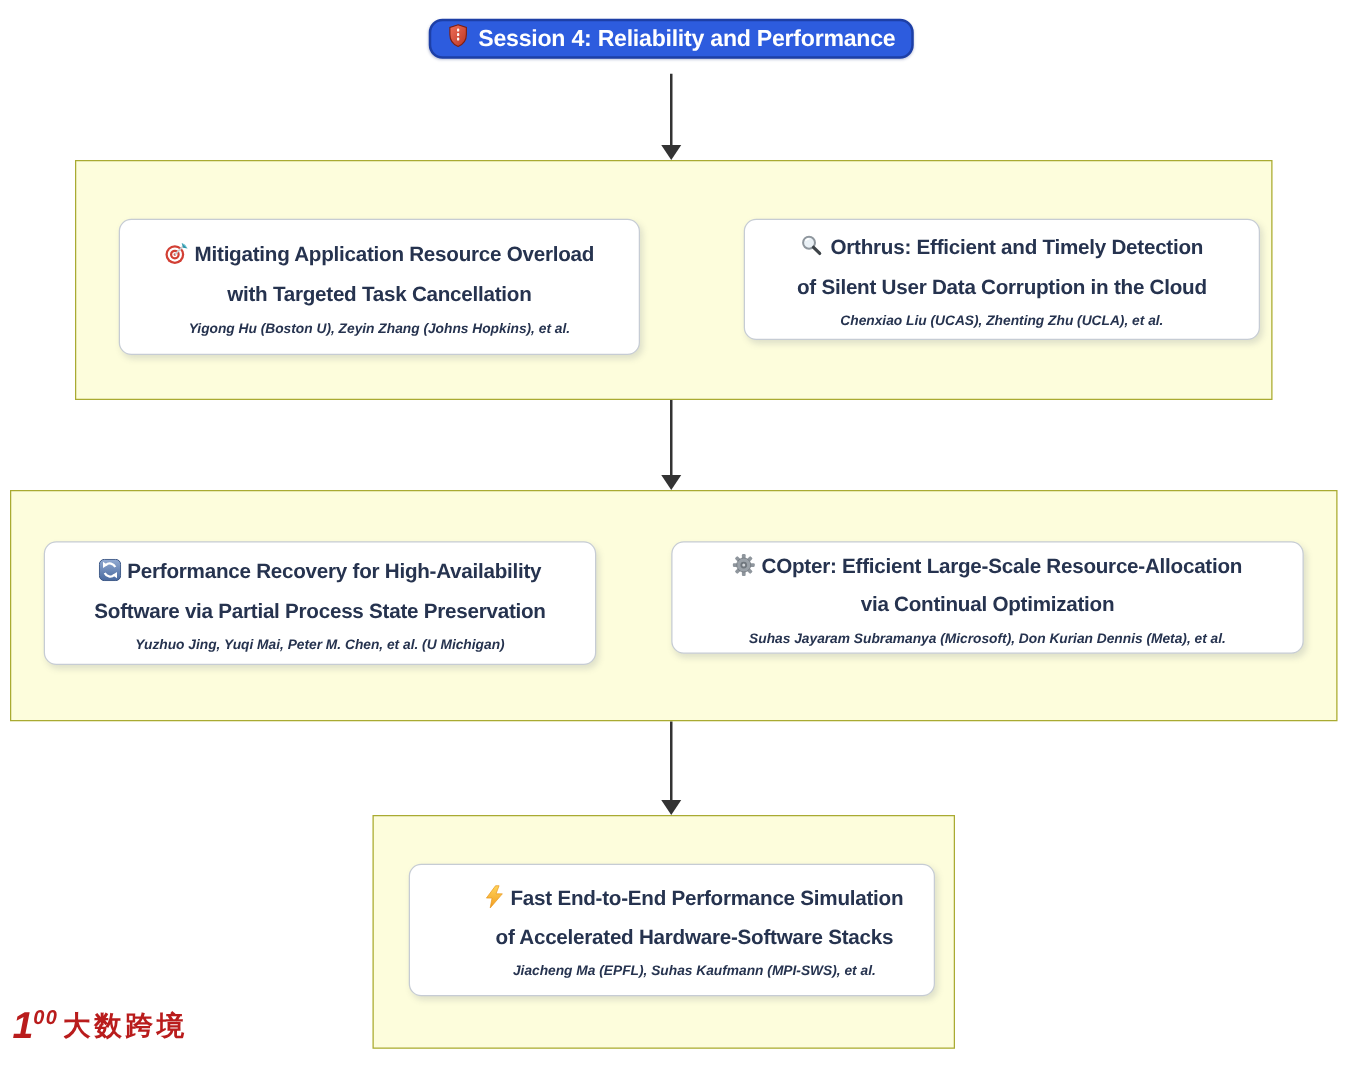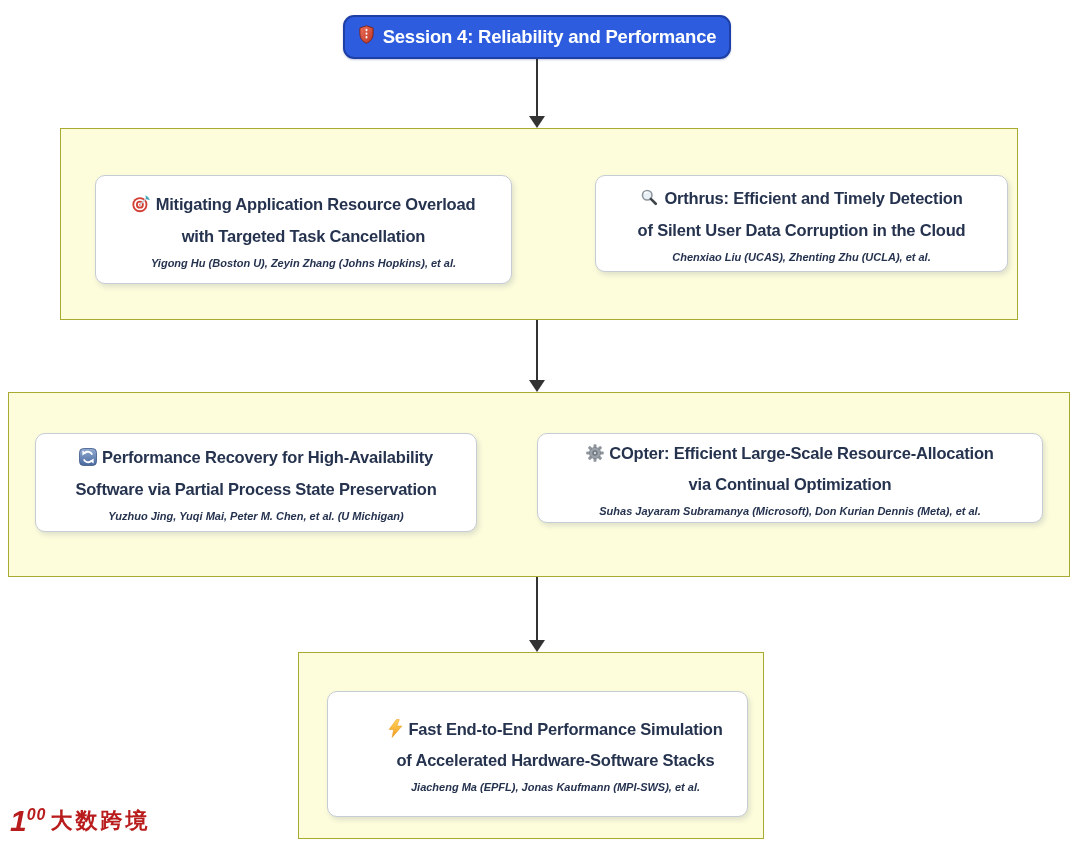--- a/index.html
+++ b/index.html
@@ -1,21 +1,21 @@
 <!DOCTYPE html>
 <html><head>
 <meta charset="utf-8">
 <style>
   html,body{margin:0;padding:0;background:#fff;}
   body{font-family:"Liberation Sans", sans-serif; -webkit-font-smoothing:antialiased;}
   #canvas{position:relative;width:1080px;height:855px;background:#ffffff;overflow:hidden;}
 
   
   .session-header{
-    position:absolute;left:343px;top:15px;width:388px;height:44px;
+    position:absolute;left:343px;top:15px;width:388px;height:32px;
     background:#2d5cde;border:2px solid #1d3fa6;border-radius:11px;
     box-sizing:border-box;display:flex;align-items:center;justify-content:center;gap:8px;
     color:#ffffff;font-weight:bold;font-size:18.5px;letter-spacing:-0.2px;
     box-shadow:0 1px 2px rgba(20,40,120,.25);
   }
 
   
   .cluster{
     position:absolute;background:#fdfddc;border:1px solid #a9aa32;box-sizing:border-box;
   }
@@ -27,21 +27,21 @@
   .card{
     position:absolute;background:#ffffff;border:1px solid #c6ccd4;border-radius:10px;
     box-sizing:border-box;display:flex;flex-direction:column;align-items:center;justify-content:center;
     box-shadow:2px 3px 5px rgba(90,100,120,.18);
     padding:6px 8px;
   }
   #card-1{left:95px;top:175px;width:417px;height:109px;}
   #card-2{left:575px;top:175px;width:413px;height:97px;margin-left:20px;}
   #card-3{left:35px;top:433px;width:442px;height:99px;}
   #card-4{left:537px;top:433px;width:506px;height:90px;}
-  #card-5{left:327px;top:691px;width:421px;height:126px;padding-left:44px;}
+  #card-5{left:327px;top:691px;width:421px;height:106px;padding-left:44px;}
 
   .card-title{
     text-align:center;color:#26334f;font-weight:bold;font-size:16.5px;
     line-height:1.72;letter-spacing:-0.2px;white-space:nowrap;
   }
   .card-title .icon{display:inline-block;vertical-align:-3px;margin-right:5px;}
   .card-authors{
     margin-top:7px;text-align:center;color:#26334f;
     font-size:11px;font-weight:bold;font-style:italic;white-space:nowrap;
   }
@@ -195,21 +195,21 @@
             <linearGradient id="lg" x1="0" y1="0" x2="0" y2="1">
               <stop offset="0" stop-color="#ffd45a"></stop>
                 <stop offset="1" stop-color="#f29c1f"></stop>
             </linearGradient>
           </defs>
           <polygon points="9,0.5 1.2,11 6,11 4.4,19.5 14.8,7.4 9.4,7.4 12,0.5" fill="url(#lg)" stroke="#e8971e" stroke-width="0.6"></polygon>
         </svg>
       </span><span>Fast End-to-End Performance Simulation</span><br>
       <span>of Accelerated Hardware-Software Stacks</span>
     </div>
-    <div class="card-authors">Jiacheng Ma (EPFL), Jonas Kaufmann (MPI-SWS), et al.</div>
+    <div class="card-authors">Jiacheng Ma (EPFL), Suhas Kaufmann (MPI-SWS), et al.</div>
   </div>
 
   <div class="watermark">
     <span class="wm-logo"><span>1</span><sup>00</sup></span>
     <span class="wm-text">大数跨境</span>
   </div>
 
 </div>
 
 </body></html>

